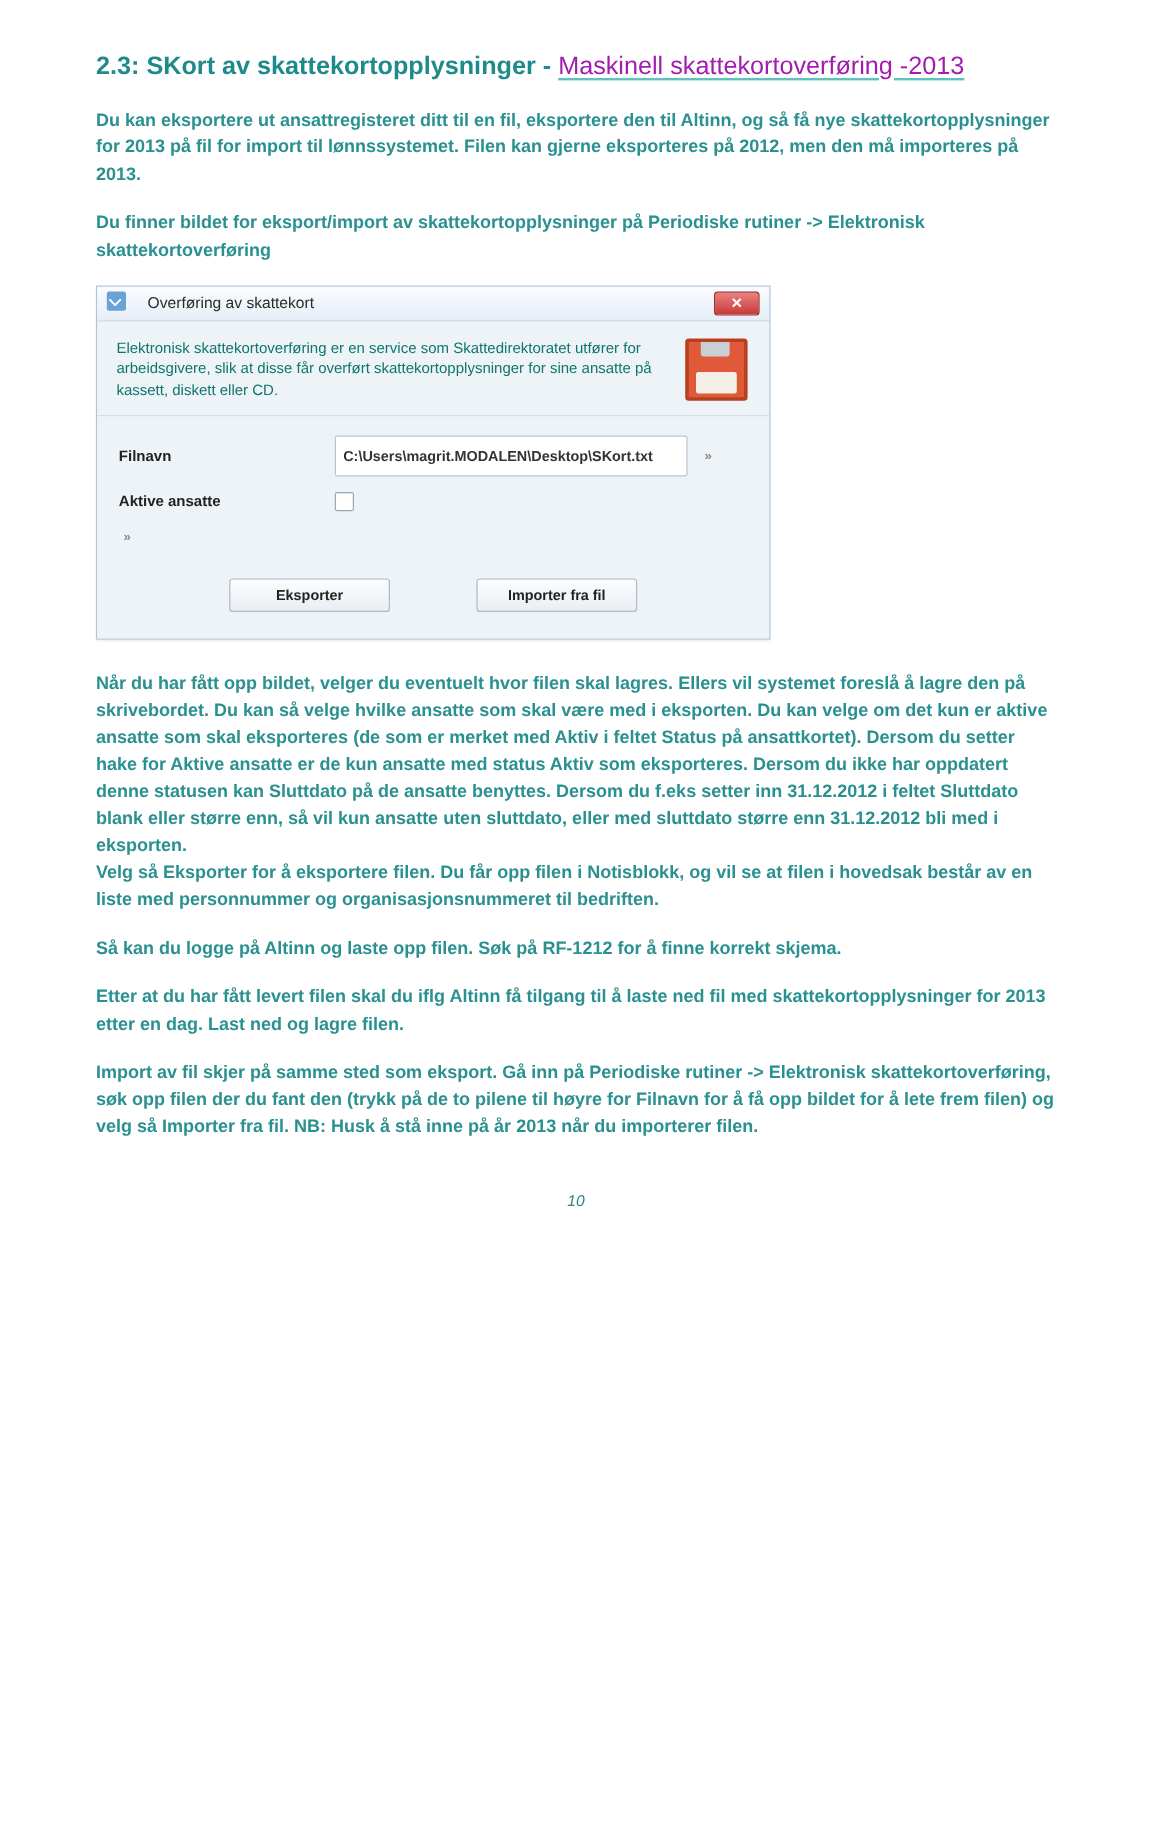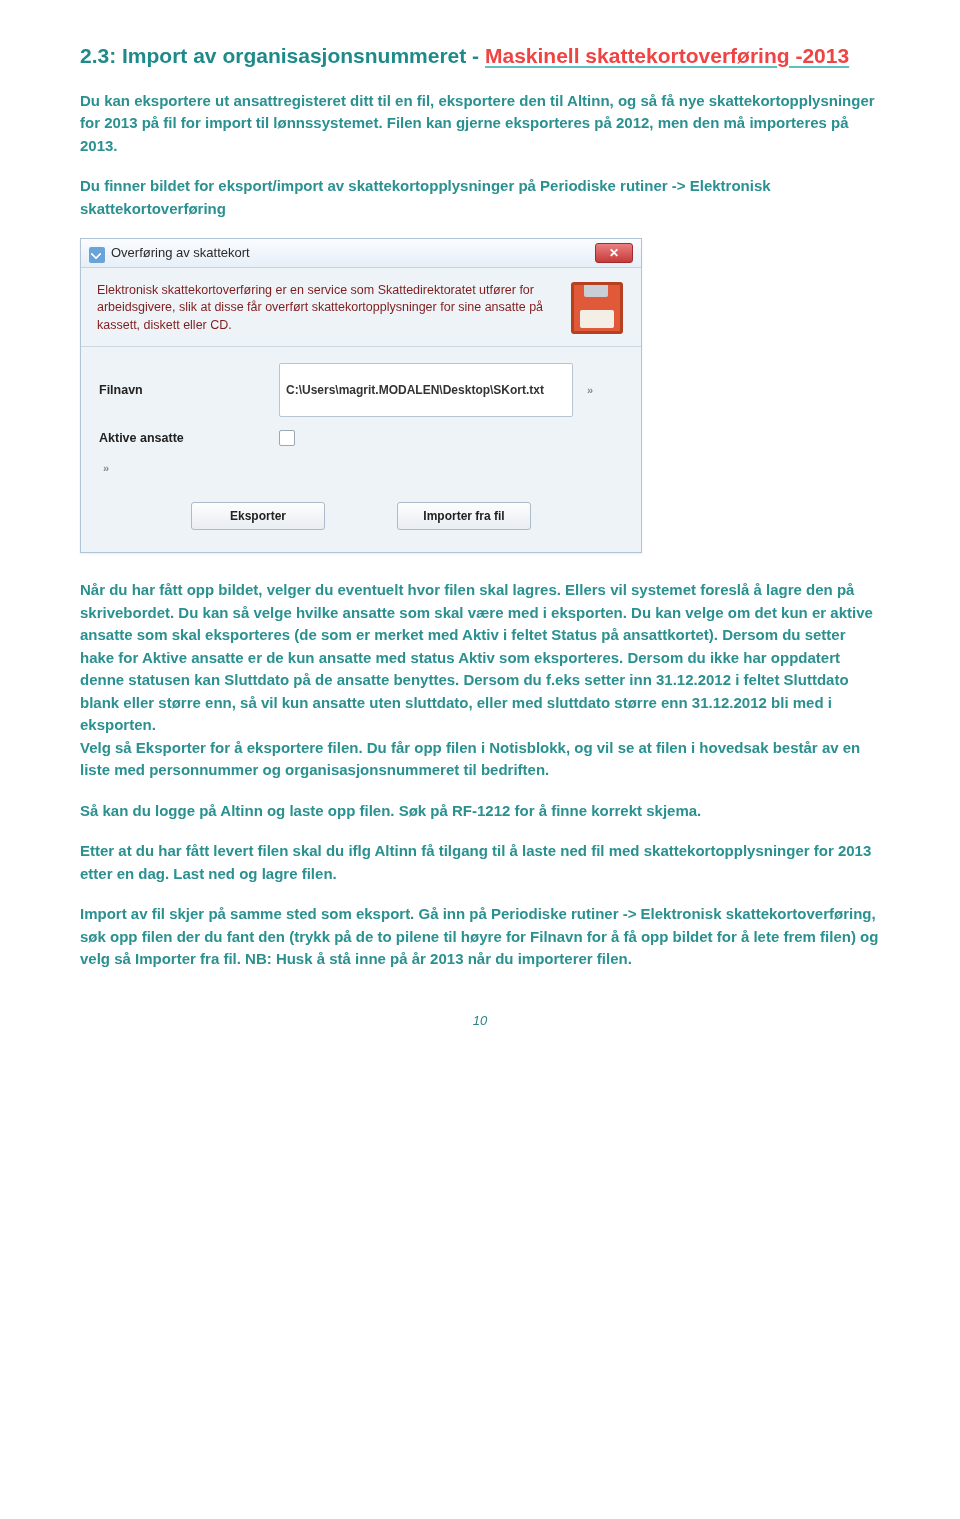--- a/index.html
+++ b/index.html
@@ -15,22 +15,22 @@
     font-size: 15px;
     line-height: 1.5;
   }
   h2.section-title {
     font-size: 21px;
     font-weight: bold;
     color: #1f8a8a;
     margin: 0 0 18px 0;
   }
   h2.section-title .sub {
-    font-weight: bold;
-    color: #ef4444;
+    font-weight: normal;
+    color: #a21caf;
   }
   .underline {
     text-decoration: underline;
     text-decoration-color: #5fc0c0;
     text-underline-offset: 3px;
   }
   p.doc {
     color: #2a9090;
     margin: 0 0 18px 0;
     font-size: 15px;
@@ -48,22 +48,22 @@
     justify-content: space-between;
     align-items: center;
     background: linear-gradient(#fafcff, #e6eef7);
     border-bottom: 1px solid #c7d5e2;
     padding: 4px 8px;
     font-size: 13px;
     color: #2a2a2a;
   }
   .dlg-title-text {
     display: flex;
-    align-items: flex-end;
-    gap: 6px;
+    align-items: flex-start;
+    gap: 18px;
   }
   .title-icon {
     width: 16px;
     height: 16px;
     background: #6aa3d7;
     border-radius: 2px;
     position: relative;
   }
   .title-icon::after{
     content:"";
@@ -92,21 +92,21 @@
   .dlg-header {
     display: flex;
     align-items: center;
     gap: 14px;
     padding: 12px 16px 10px 16px;
     border-bottom: 1px solid #cdd8e2;
     background: #eef3f7;
   }
   .hdr-text {
     font-size: 12.5px;
-    color: #7f1d1d;
+    color: #0f766e;
     line-height: 1.4;
   }
   .disk-icon {
     width: 56px;
     height: 56px;
     flex: 0 0 56px;
     display:flex;
     align-items:center;
     justify-content:center;
   }
@@ -148,21 +148,21 @@
     color: #222;
   }
   .form-label {
     width: 170px;
     flex: 0 0 170px;
   }
   .text-input {
     height: 20px;
     border: 1px solid #b8c5d1;
     background: #fff;
-    padding: 16px 6px;
+    padding: 6px 6px;
     font-size: 12px;
     color: #333;
     display: flex;
     align-items: center;
     width: 280px;
     border-radius: 2px;
   }
   .browse-caret {
     color: #888;
     font-size: 11px;
@@ -201,21 +201,21 @@
     font-style: italic;
   }
 </style>
 </head>
 <body>
 
 <div class="page">
 
   <h2 class="section-title">
     <span>2.3:</span>
-    <span>Import av organisasjonsnummeret -</span>
+    <span>SKort av skattekortopplysninger -</span>
     <span class="sub underline">Maskinell skattekortoverføring -2013</span>
   </h2>
 
   <p class="doc">Du kan eksportere ut ansattregisteret ditt til en fil, eksportere den til Altinn, og så få nye skattekortopplysninger for 2013 på fil for import til lønnssystemet. Filen kan gjerne eksporteres på 2012, men den må importeres på 2013.</p>
 
   <p class="doc">Du finner bildet for eksport/import av skattekortopplysninger på Periodiske rutiner -&gt; Elektronisk skattekortoverføring</p>
 
   <div class="dialog">
     <div class="dlg-title">
       <div class="dlg-title-text">

